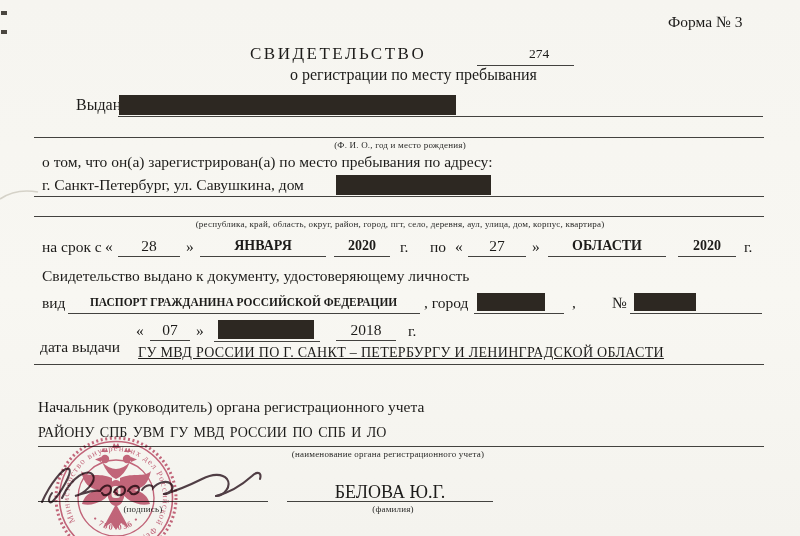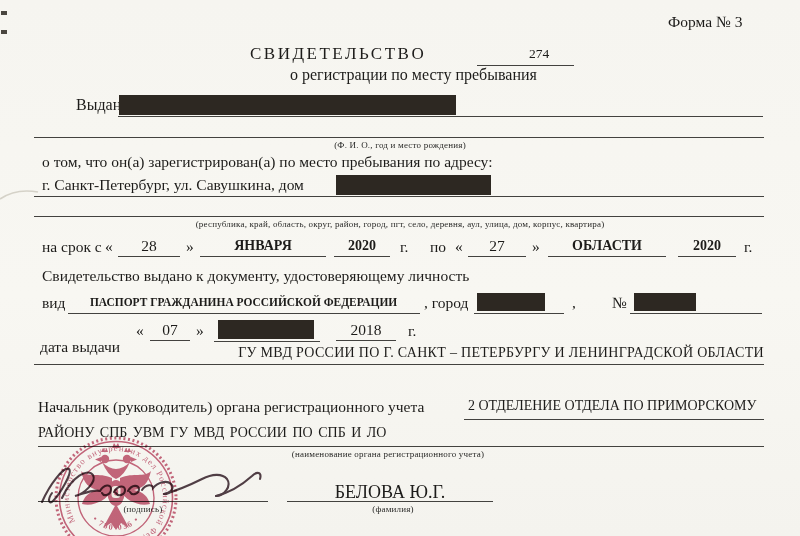--- a/index.html
+++ b/index.html
@@ -84,28 +84,25 @@
 
   <div class="abs t15" style="left:40px;top:322px;margin-top:16px;">дата выдачи</div>
   <div class="abs t15" style="left:136px;top:322px;">«</div>
   <div class="cell t15" style="left:150px;top:321px;width:40px;height:19px;">07</div>
   <div class="abs t15" style="left:196px;top:322px;">»</div>
   <div class="cell" style="left:214px;top:322px;width:106px;height:19px;"></div>
   <div class="bar" style="left:218px;top:320px;width:96px;height:19px;"></div>
   <div class="cell t15" style="left:336px;top:321px;width:60px;height:19px;">2018</div>
   <div class="abs t15" style="left:408px;top:322px;">г.</div>
 
-  <div class="cell" style="left:34px;top:345px;width:730px;height:19px;text-align:right;font-size:14px;letter-spacing:.3px;">
+  <div class="cell" style="left:34px;top:345px;width:730px;height:19px;text-align:center;font-size:14px;letter-spacing:.3px;text-decoration:underline;">
     <span style="padding-left:4px;">ГУ  МВД  РОССИИ  ПО  Г. САНКТ – ПЕТЕРБУРГУ  И  ЛЕНИНГРАДСКОЙ ОБЛАСТИ</span>
   </div>
 
   <div class="abs t15" style="left:38px;top:398px;">Начальник (руководитель) органа регистрационного учета</div>
-  <div class="cell" style="left:464px;top:398px;width:300px;height:21px;text-align:left;font-size:14px;">
-    <span style="padding-left:4px;">2 ОТДЕЛЕНИЕ ОТДЕЛА  ПО ПРИМОРСКОМУ</span>
-  </div>
   <div class="cell" style="left:38px;top:425px;width:726px;height:21px;text-align:left;font-size:14px;word-spacing:2px;">
     <span>РАЙОНУ СПБ УВМ  ГУ  МВД РОССИИ  ПО СПБ  И  ЛО</span>
   </div>
   <div class="abs cap center-text" style="left:238px;top:449px;width:300px;">(наименование органа регистрационного учета)</div>
 
   <div class="uline" style="left:38px;top:482px;width:230px;height:19px;"></div>
   <div class="abs cap center-text" style="left:83px;top:504px;width:120px;">(подпись)</div>
 
   <div class="cell" style="left:287px;top:482px;width:206px;height:19px;font-size:18px;">
     <span>БЕЛОВА  Ю.Г.</span>

